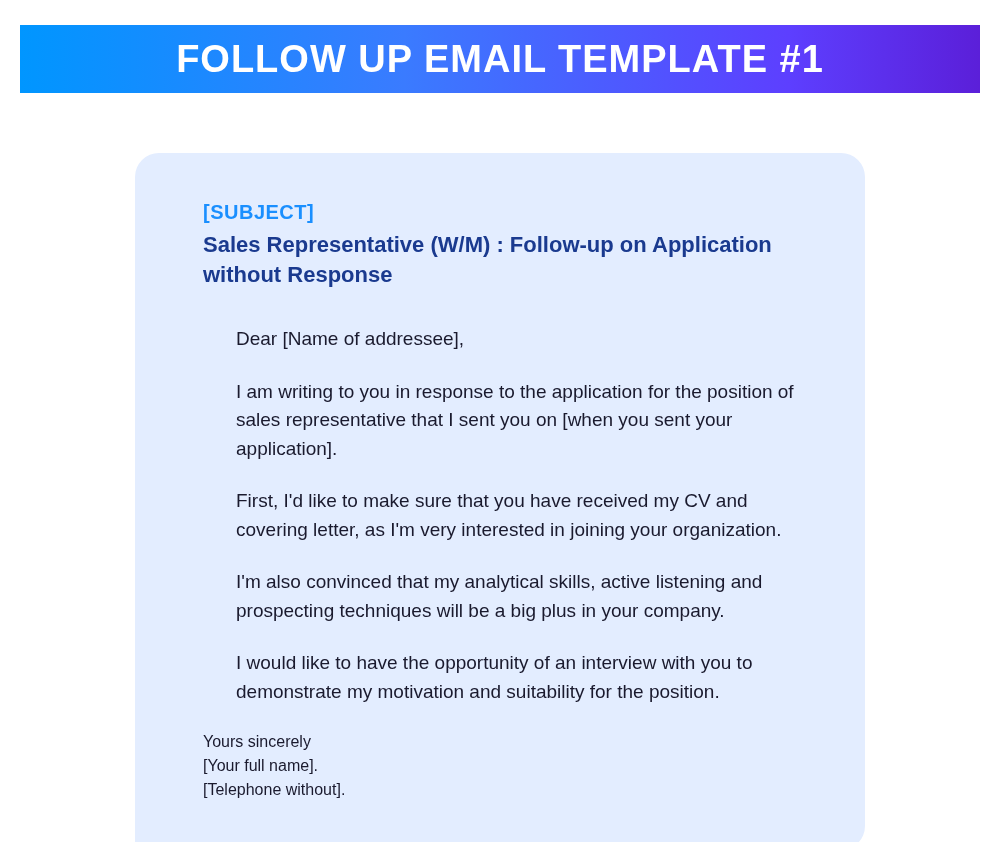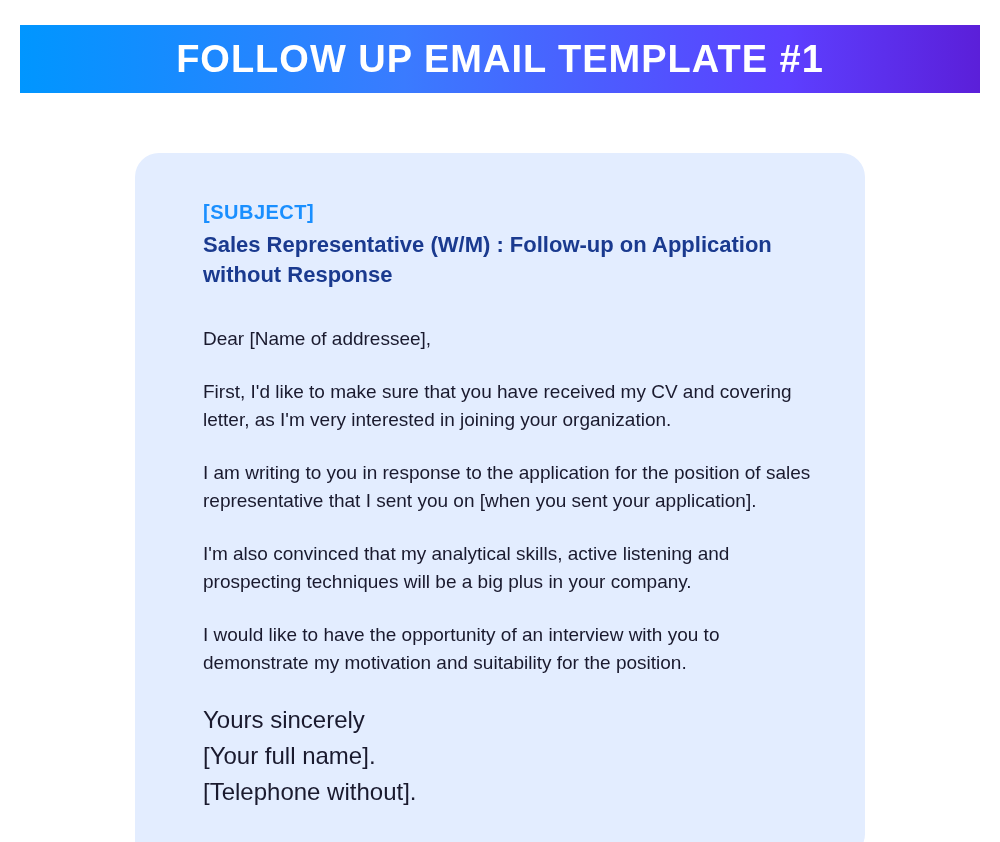--- a/index.html
+++ b/index.html
@@ -67,46 +67,47 @@
       margin-bottom: 36px;
     }
     .body-text {
       color: #1a1a2e;
       font-size: 19px;
       font-weight: 500;
       line-height: 1.5;
     }
     .body-text p {
       margin-bottom: 24px;
+      margin-left: 33px;
     }
     .body-text p:last-child {
       margin-bottom: 0;
     }
     .signature-block {
       color: #1a1a2e;
-      font-size: 24px;
+      font-size: 16px;
       font-weight: 500;
       line-height: 1.5;
     }
   </style>
 </head>
 <body>
 
 <div class="header-bar">
   <div class="header-title">FOLLOW UP EMAIL TEMPLATE #1</div>
 </div>
 
 <div class="card-container">
   <div class="card">
     <div class="subject-label">[SUBJECT]</div>
     <div class="subject-line">Sales Representative (W/M) : Follow-up on Application without Response</div>
     <div class="body-text">
       <p>Dear [Name of addressee],</p>
+      <p>I am writing to you in response to the application for the position of sales representative that I sent you on [when you sent your application].</p>
       <p>First, I'd like to make sure that you have received my CV and covering letter, as I'm very interested in joining your organization.</p>
-      <p>I am writing to you in response to the application for the position of sales representative that I sent you on [when you sent your application].</p>
       <p>I'm also convinced that my analytical skills, active listening and prospecting techniques will be a big plus in your company.</p>
       <p>I would like to have the opportunity of an interview with you to demonstrate my motivation and suitability for the position.</p>
       <div class="signature-block">
         <div>Yours sincerely</div>
         <div>[Your full name].</div>
         <div>[Telephone without].</div>
       </div>
     </div>
   </div>
 </div>

